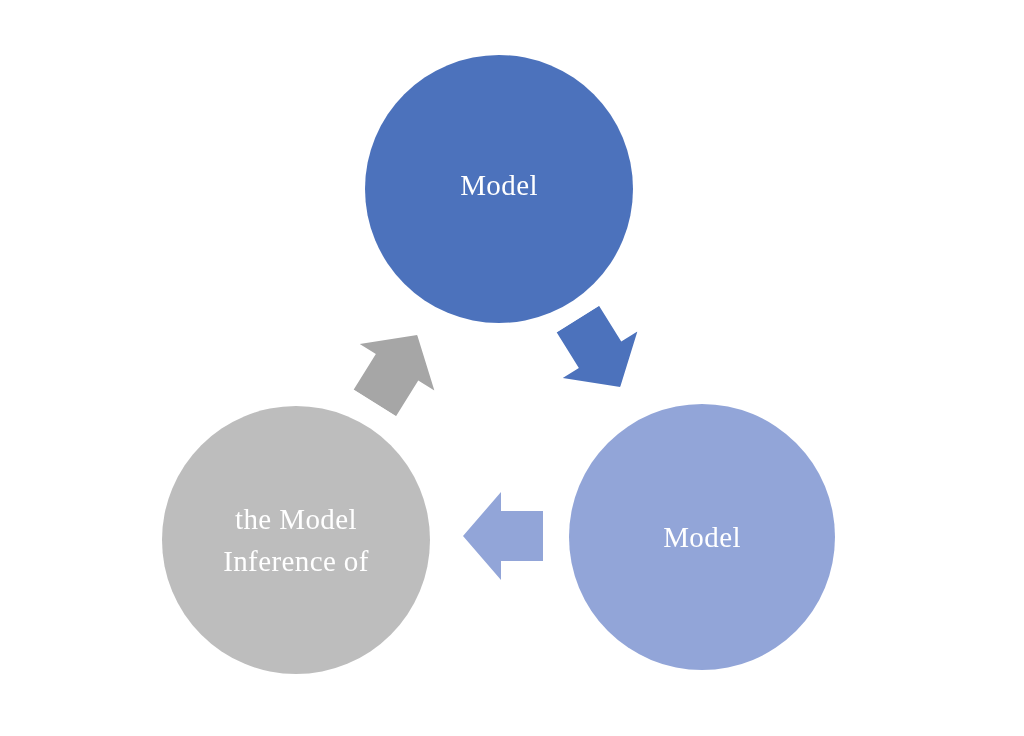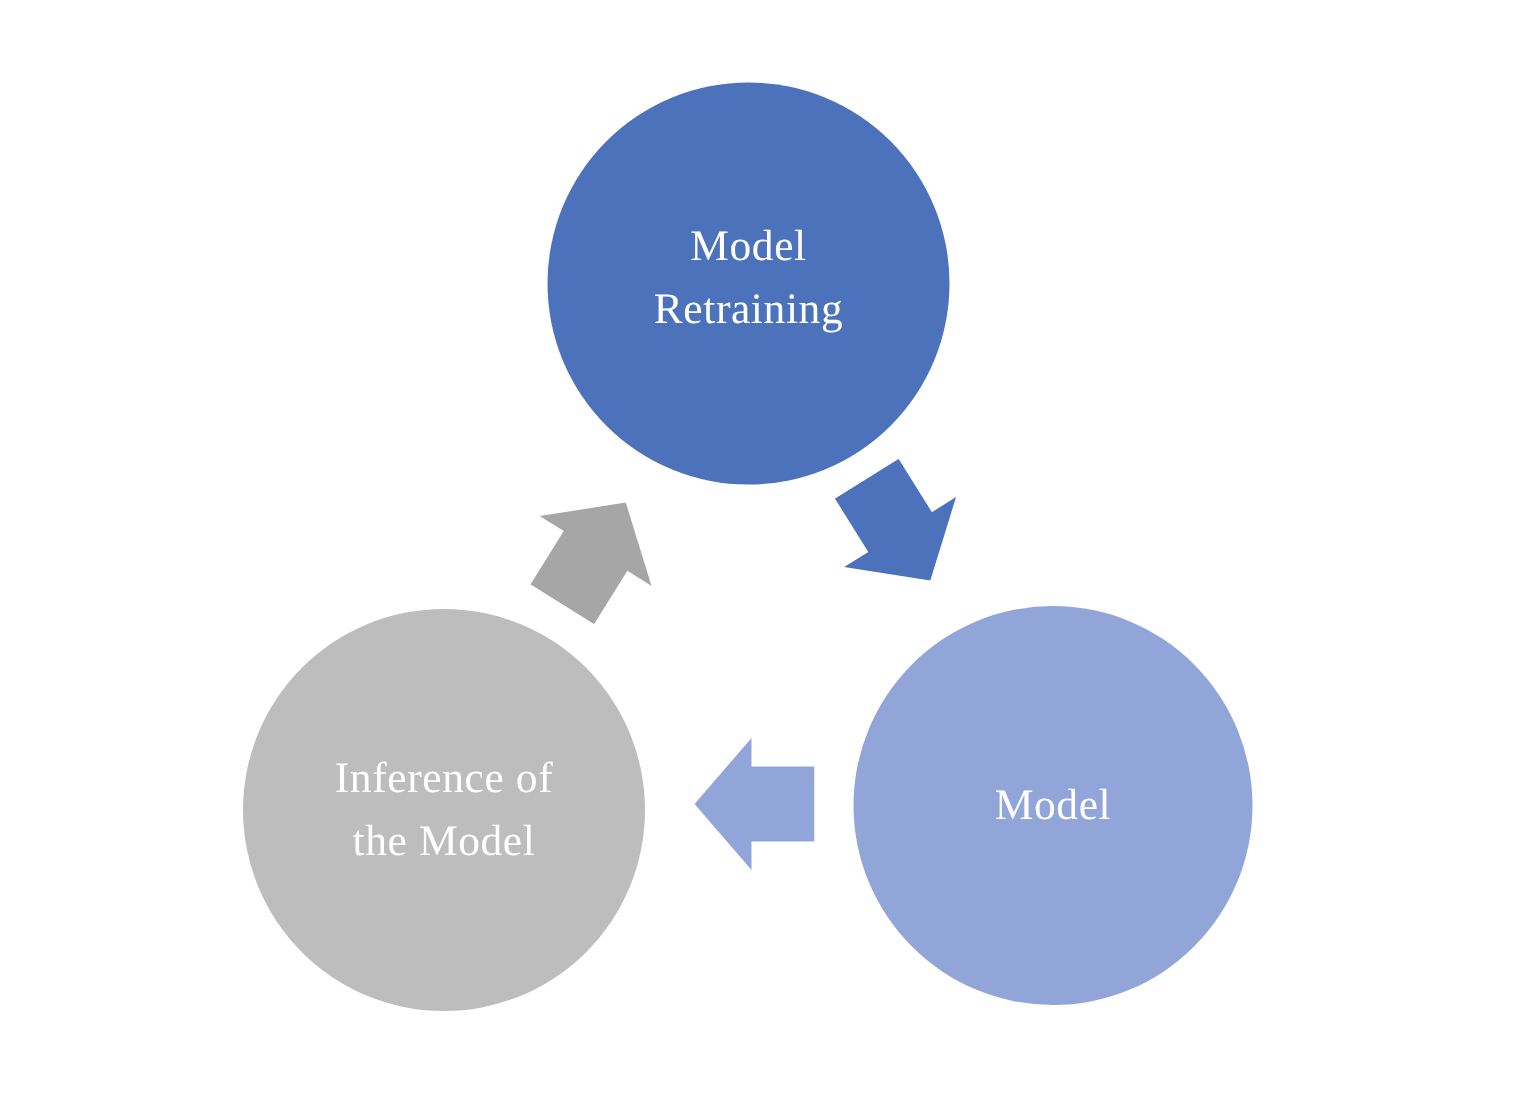--- a/index.html
+++ b/index.html
@@ -47,34 +47,33 @@
   .arrow-to-retraining{ left: 356px; top: 325px; transform: rotate(-58deg); }
 </style>
 </head>
 <body>
 
 <div class="canvas">
 
   <div class="node node-retraining" style="background-color: rgb(76, 114, 188);">
     <div class="label">
       <span>Model</span>
-      <span>Retraining</span>
     </div>
   </div>
 
   <div class="node node-testing" style="background-color: rgb(146, 165, 216);">
     <div class="label">
       <span>Model</span>
     </div>
   </div>
 
   <div class="node node-inference" style="background-color: rgb(189, 189, 189);">
     <div class="label">
+      <span>the Model</span>
       <span>Inference of</span>
-      <span>the Model</span>
     </div>
   </div>
 
   <div class="arrow arrow-to-testing">
     <svg viewBox="0 0 80 88">
       <polygon points="0,19 42,19 42,0 80,44 42,88 42,69 0,69" fill="#4C72BC"></polygon>
     </svg>
   </div>
 
   <div class="arrow arrow-to-inference">

